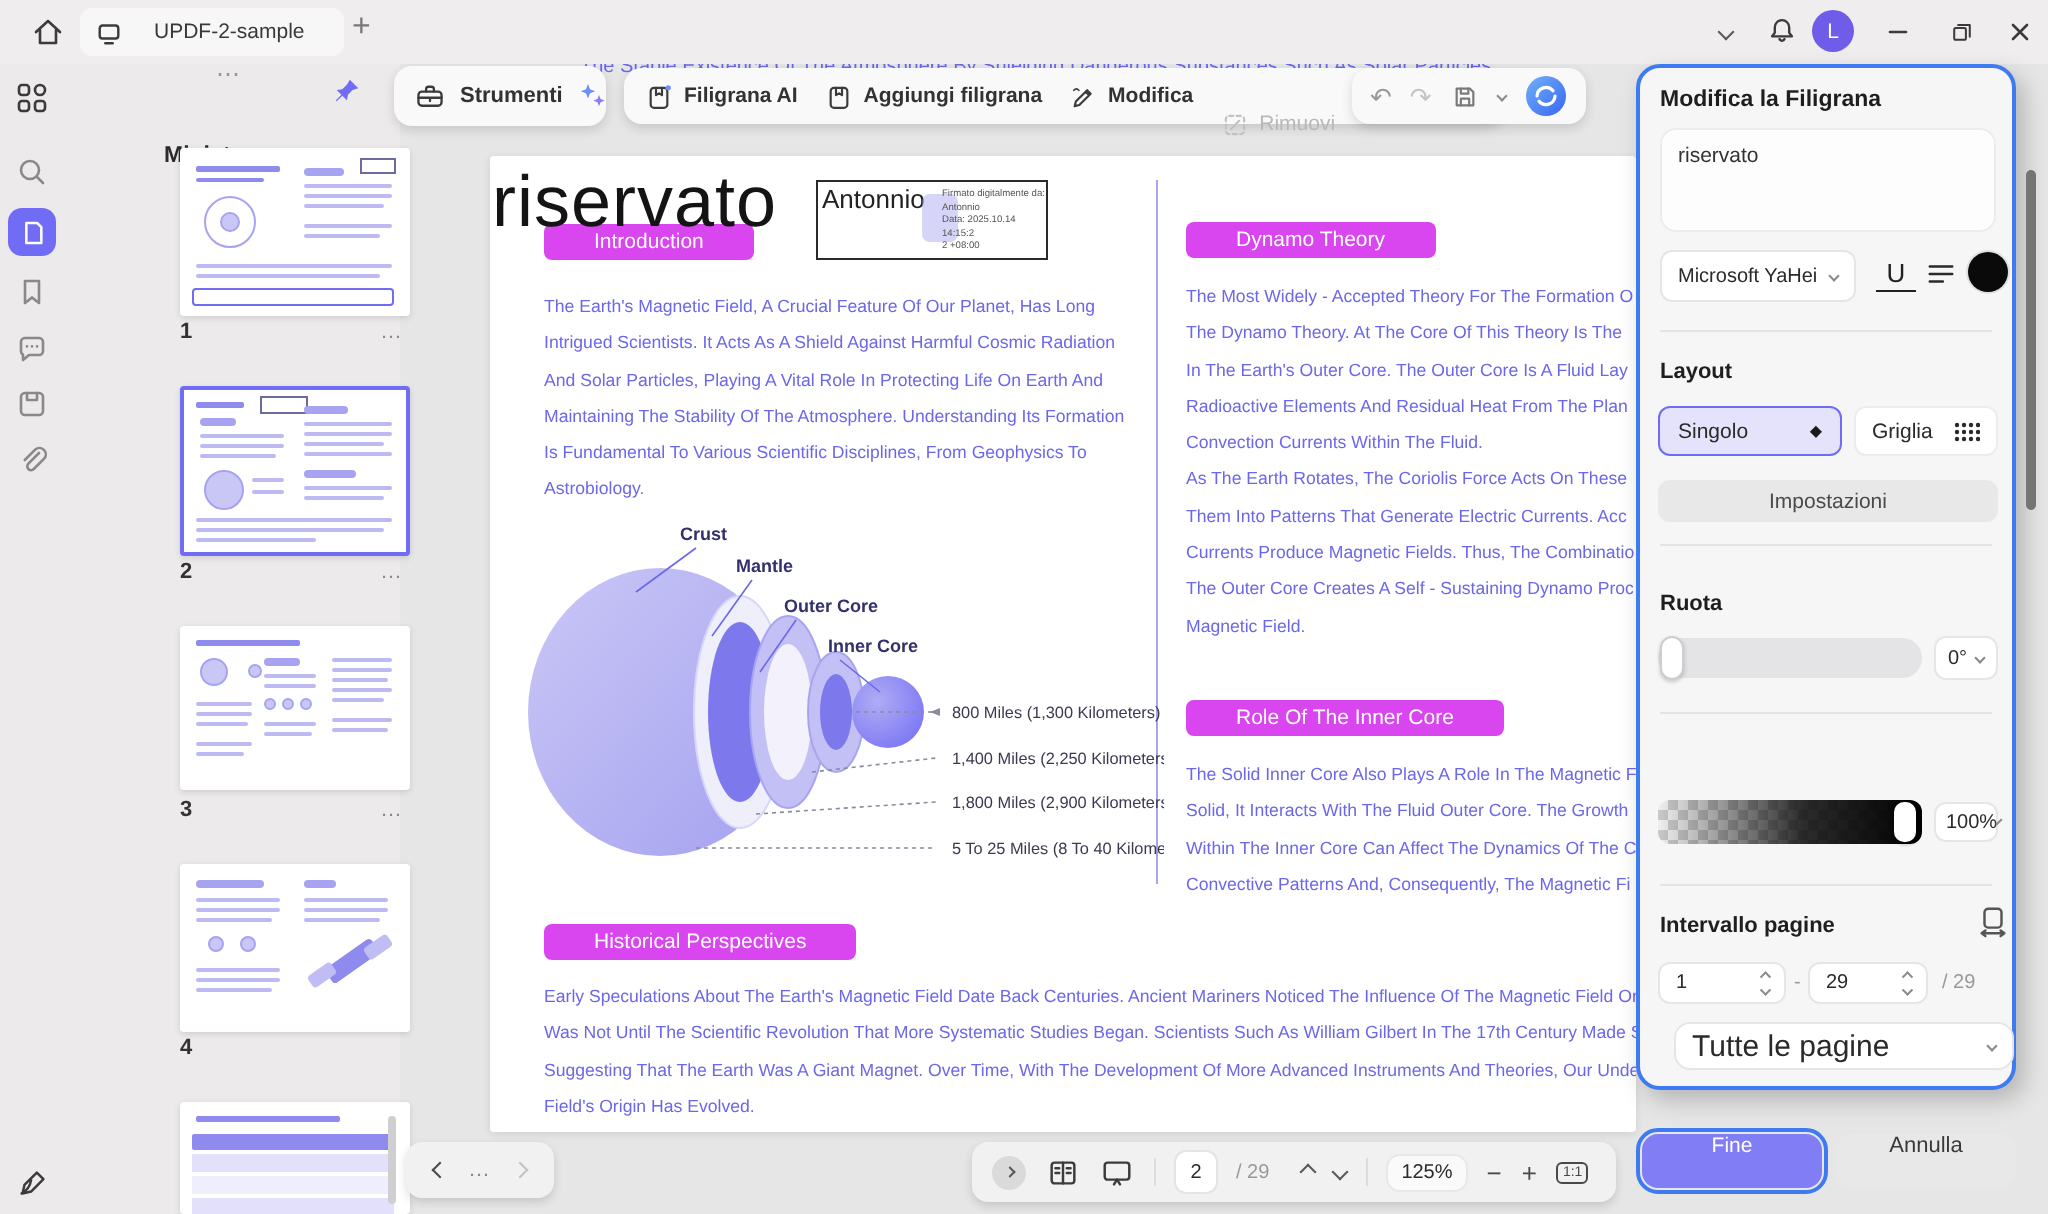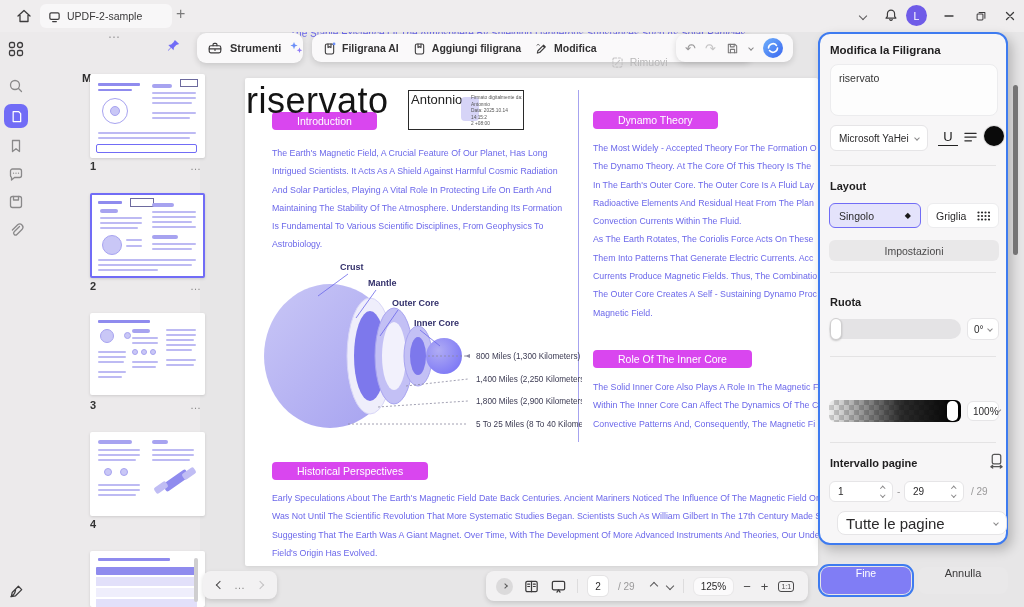--- a/index.html
+++ b/index.html
@@ -9,21 +9,21 @@
   svg { display:block; }
   .ico { stroke:#3c3b3c; fill:none; stroke-width:1.3; stroke-linecap:round; stroke-linejoin:round; }
   .chev { display:inline-block; width:6px; height:6px; border-right:1.4px solid #5a595a; border-bottom:1.4px solid #5a595a; transform:rotate(45deg); }
   .chev.up { transform:rotate(-135deg); }
   .chev.left { transform:rotate(135deg); }
   .chev.right { transform:rotate(-45deg); }
   .chev.sm { width:4px; height:4px; border-width:1.2px; border-color:#8a898a; }
 
   
   #titlebar { left:0; top:0; width:1024px; height:32px; background:#EFEDEE; z-index:20; }
-  #tab { left:40px; top:4px; width:132px; height:24px; background:#F8F7F8; border-radius:6px; display:flex; align-items:center; gap:6px; padding:0 8px; font-size:10.5px; color:#3a393a; }
+  #tab { left:40px; top:4px; width:132px; height:24px; background:#F8F7F8; border-radius:6px; display:flex; align-items:center; gap:16px; padding:0 8px; font-size:10.5px; color:#3a393a; }
   .winbtn { top:6px; width:22px; height:20px; display:flex; align-items:center; justify-content:center; color:#4a494a; }
 
   
   #rail { left:0; top:32px; width:32px; height:575px; background:#ECEAEB; z-index:15; }
   .railico { position:absolute; left:7px; width:18px; height:18px; }
   #rail-pages { left:4px; width:24px; height:24px; background:#716CF6; border-radius:7px; display:flex; align-items:center; justify-content:center; }
 
   
   #sidebar { left:32px; top:32px; width:168px; height:575px; background:#ECEAEB; z-index:14; }
   #sidebar-title { left:50px; top:40px; font-size:11.5px; font-weight:bold; color:#2c2b2c; }
@@ -327,20 +327,21 @@
   <div class="docline">Convection Currents Within The Fluid.</div>
   <div class="docline">As The Earth Rotates, The Coriolis Force Acts On These</div>
   <div class="docline">Them Into Patterns That Generate Electric Currents. Acc</div>
   <div class="docline">Currents Produce Magnetic Fields. Thus, The Combinatio</div>
   <div class="docline">The Outer Core Creates A Self - Sustaining Dynamo Proc</div>
   <div class="docline">Magnetic Field.</div>
 </div>
 
 <div class="doccol" style="left:593px;top:378px;width:225px;">
   <div class="docline">The Solid Inner Core Also Plays A Role In The Magnetic F</div>
+  <div class="docline">Solid, It Interacts With The Fluid Outer Core. The Growth</div>
   <div class="docline">Within The Inner Core Can Affect The Dynamics Of The C</div>
   <div class="docline">Convective Patterns And, Consequently, The Magnetic Fi</div>
 </div>
 
 <div class="doccol" style="left:272px;top:489px;width:546px;">
   <div class="docline">Early Speculations About The Earth's Magnetic Field Date Back Centuries. Ancient Mariners Noticed The Influence Of The Magnetic Field On Co</div>
   <div class="docline">Was Not Until The Scientific Revolution That More Systematic Studies Began. Scientists Such As William Gilbert In The 17th Century Made Signif</div>
   <div class="docline">Suggesting That The Earth Was A Giant Magnet. Over Time, With The Development Of More Advanced Instruments And Theories, Our Understa</div>
   <div class="docline">Field's Origin Has Evolved.</div>
 </div>

